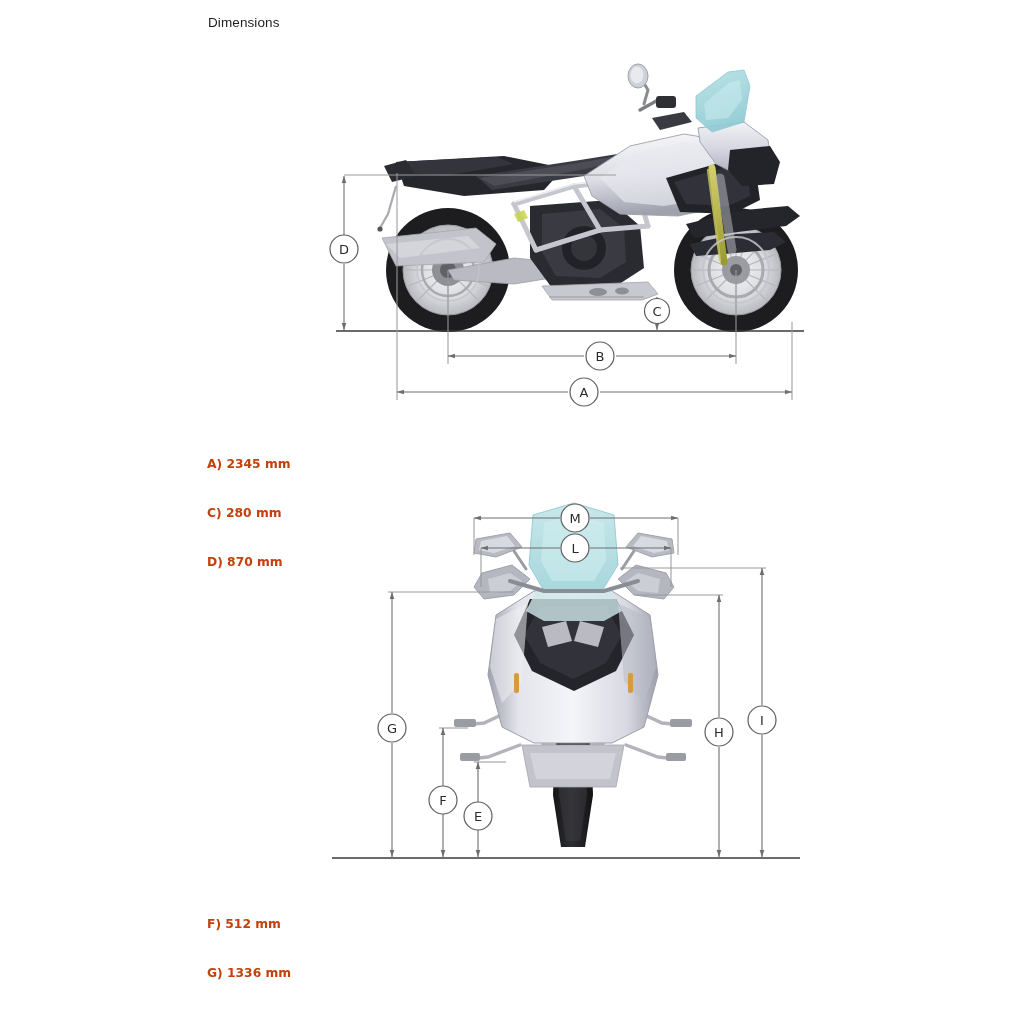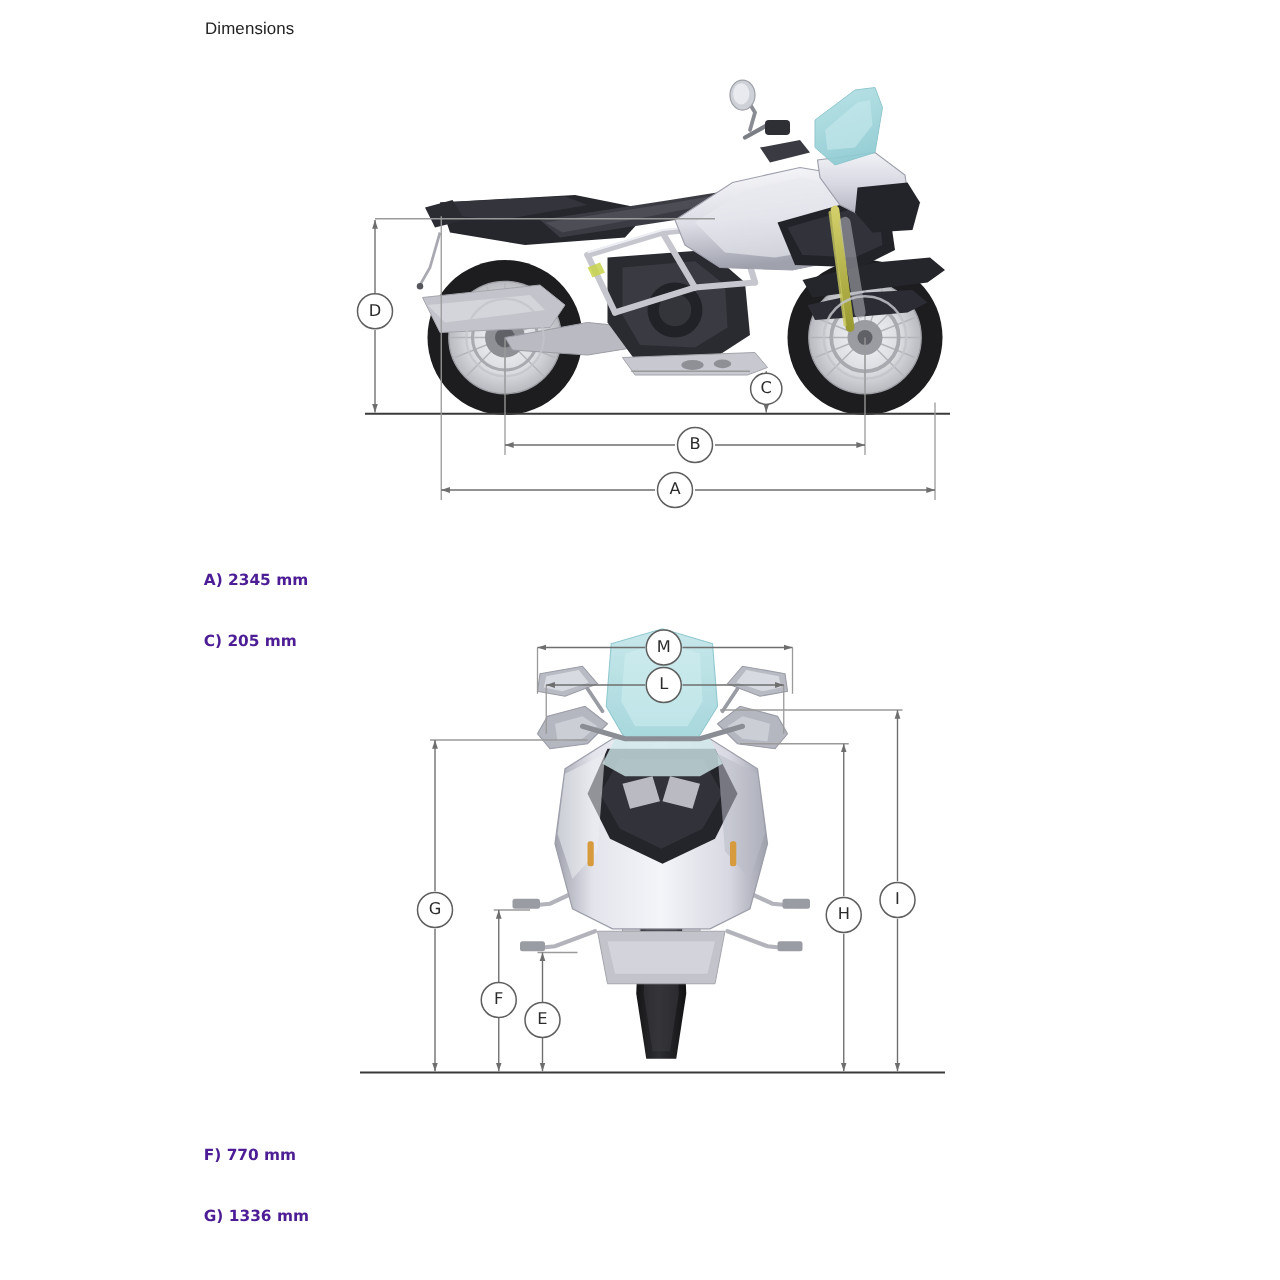--- a/index.html
+++ b/index.html
@@ -12,38 +12,39 @@
     height: 1024px;
     position: relative;
     overflow: hidden;
     font-family: "DejaVu Sans", "Liberation Sans", sans-serif;
     color: #1a1a1a;
   }
   #page {
     position: absolute;
     inset: 0;
     background: #ffffff;
+    margin-left: 44px;
   }
   .page-title {
     position: absolute;
     left: 164px;
     top: 15px;
     font-family: "Liberation Sans", sans-serif;
     font-size: 13.5px;
     font-weight: 400;
     color: #222222;
     letter-spacing: 0.1px;
   }
   .spec-list {
     position: absolute;
     left: 163px;
     font-family: "DejaVu Sans", sans-serif;
     font-size: 12.3px;
     font-weight: bold;
-    color: #4c1d95;
+    color: #c2410c;
     line-height: 16.2px;
     white-space: pre-wrap;
   }
   #spec-list-top { top: 424px; width: 420px; }
   #spec-list-bottom { top: 884px; width: 712px; }
   .spec-line { display: block; }
   svg.figure {
     position: absolute;
     left: 0;
     top: 0;
@@ -262,21 +263,22 @@
       <line class="dimline" x1="556" y1="392" x2="748" y2="392" marker-end="url(#arrL)"></line>
       <g>
         <circle class="bubble-circ" cx="540" cy="392" r="14"></circle>
         <text class="bubble-txt" x="540" y="392">A</text>
       </g>
     </g>
   </svg>
 
   <div class="spec-list" id="spec-list-top">
     <span class="spec-line">A) 2345 mm</span>
-    <span class="spec-line">C) 205 mm</span>
+    <span class="spec-line">C) 280 mm</span>
+    <span class="spec-line">D) 870 mm</span>
   </div>
 
   <svg class="figure" id="fig-front" width="1024" height="400" viewBox="0 0 1024 400" style="top:495px;">
     <defs>
       <linearGradient id="fBody" x1="0" y1="0" x2="1" y2="0">
         <stop offset="0%" stop-color="#9fa1ad"></stop>
         <stop offset="18%" stop-color="#e4e5ec"></stop>
         <stop offset="50%" stop-color="#f4f5f9"></stop>
         <stop offset="82%" stop-color="#d7d8e1"></stop>
         <stop offset="100%" stop-color="#9d9fab"></stop>
@@ -412,21 +414,21 @@
       <line class="dimline" x1="434" y1="267" x2="434" y2="307" marker-start="url(#arrR)"></line>
       <line class="dimline" x1="434" y1="335" x2="434" y2="362" marker-end="url(#arrL)"></line>
       <g>
         <circle class="bubble-circ" cx="434" cy="321" r="14"></circle>
         <text class="bubble-txt" x="434" y="321">E</text>
       </g>
     </g>
   </svg>
 
   <div class="spec-list" id="spec-list-bottom">
-    <span class="spec-line">F) 770 mm</span>
+    <span class="spec-line">F) 512 mm</span>
     <span class="spec-line">G) 1336 mm</span>
     
     
     
     
   </div>
 
 </div>
 
 </body></html>

